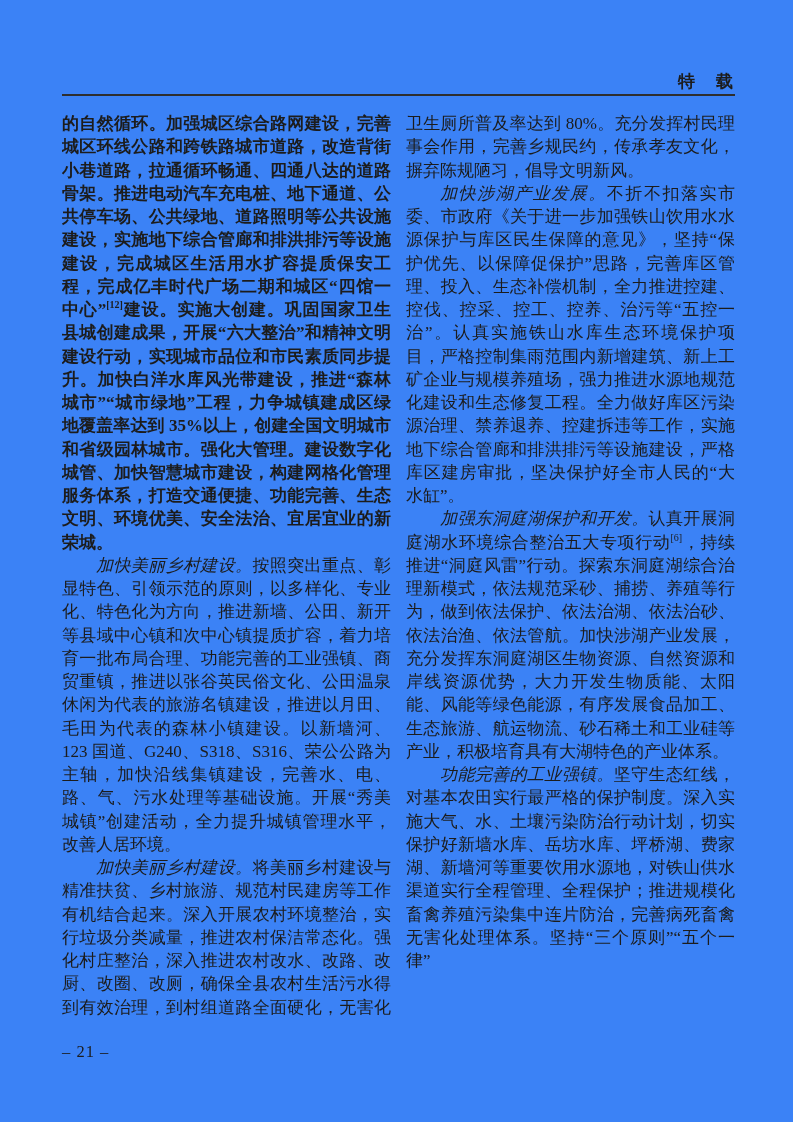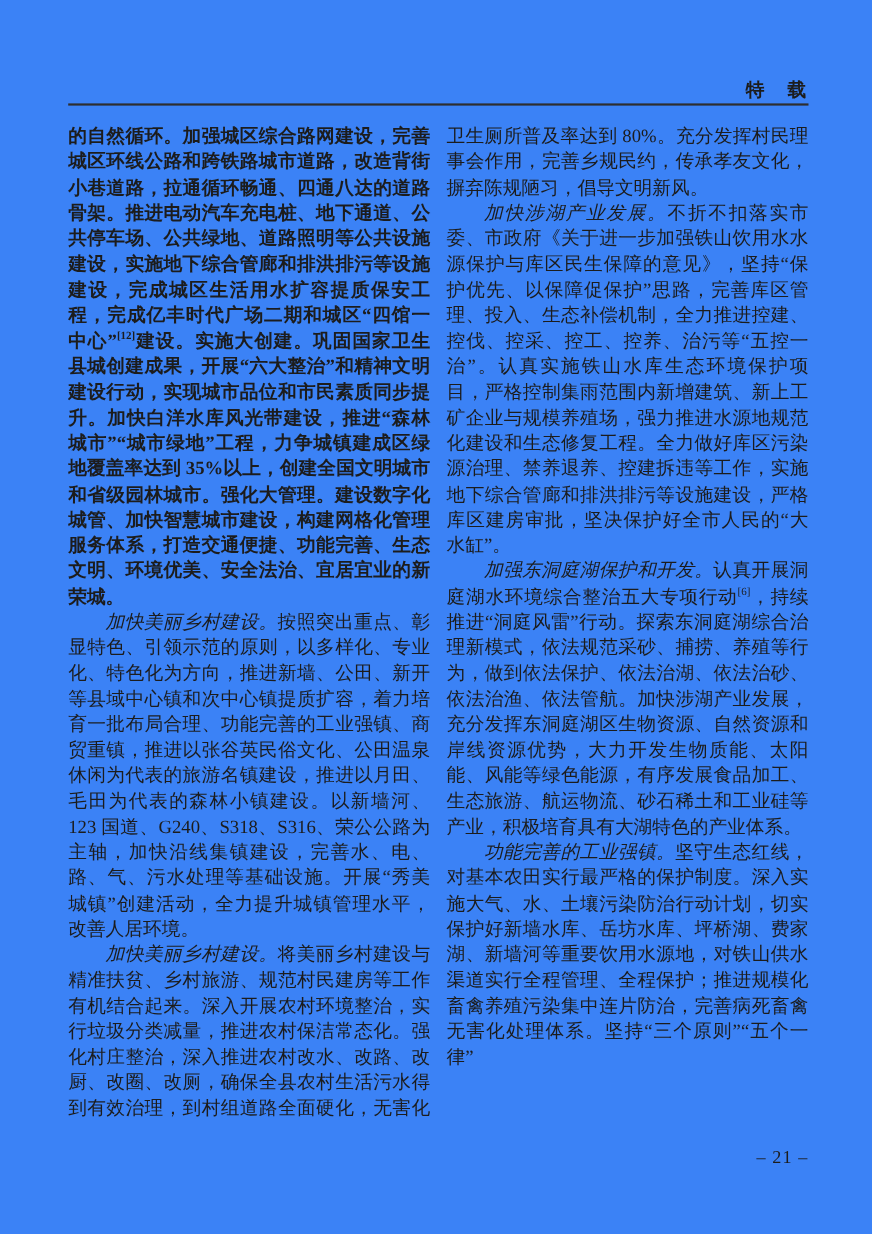--- a/index.html
+++ b/index.html
@@ -65,21 +65,21 @@
     font-size: 10px;
     line-height: 0;
     vertical-align: super;
     letter-spacing: 0;
   }
   .page-number {
     position: absolute;
     top: 1042px;
     left: 62px;
     width: 673px;
-    text-align: right;
+    text-align: left;
     font-size: 16.5px;
     letter-spacing: 1px;
   }
 </style>
 </head>
 <body>
 
 <div class="page">
 
   <div class="running-head">特　载</div>

